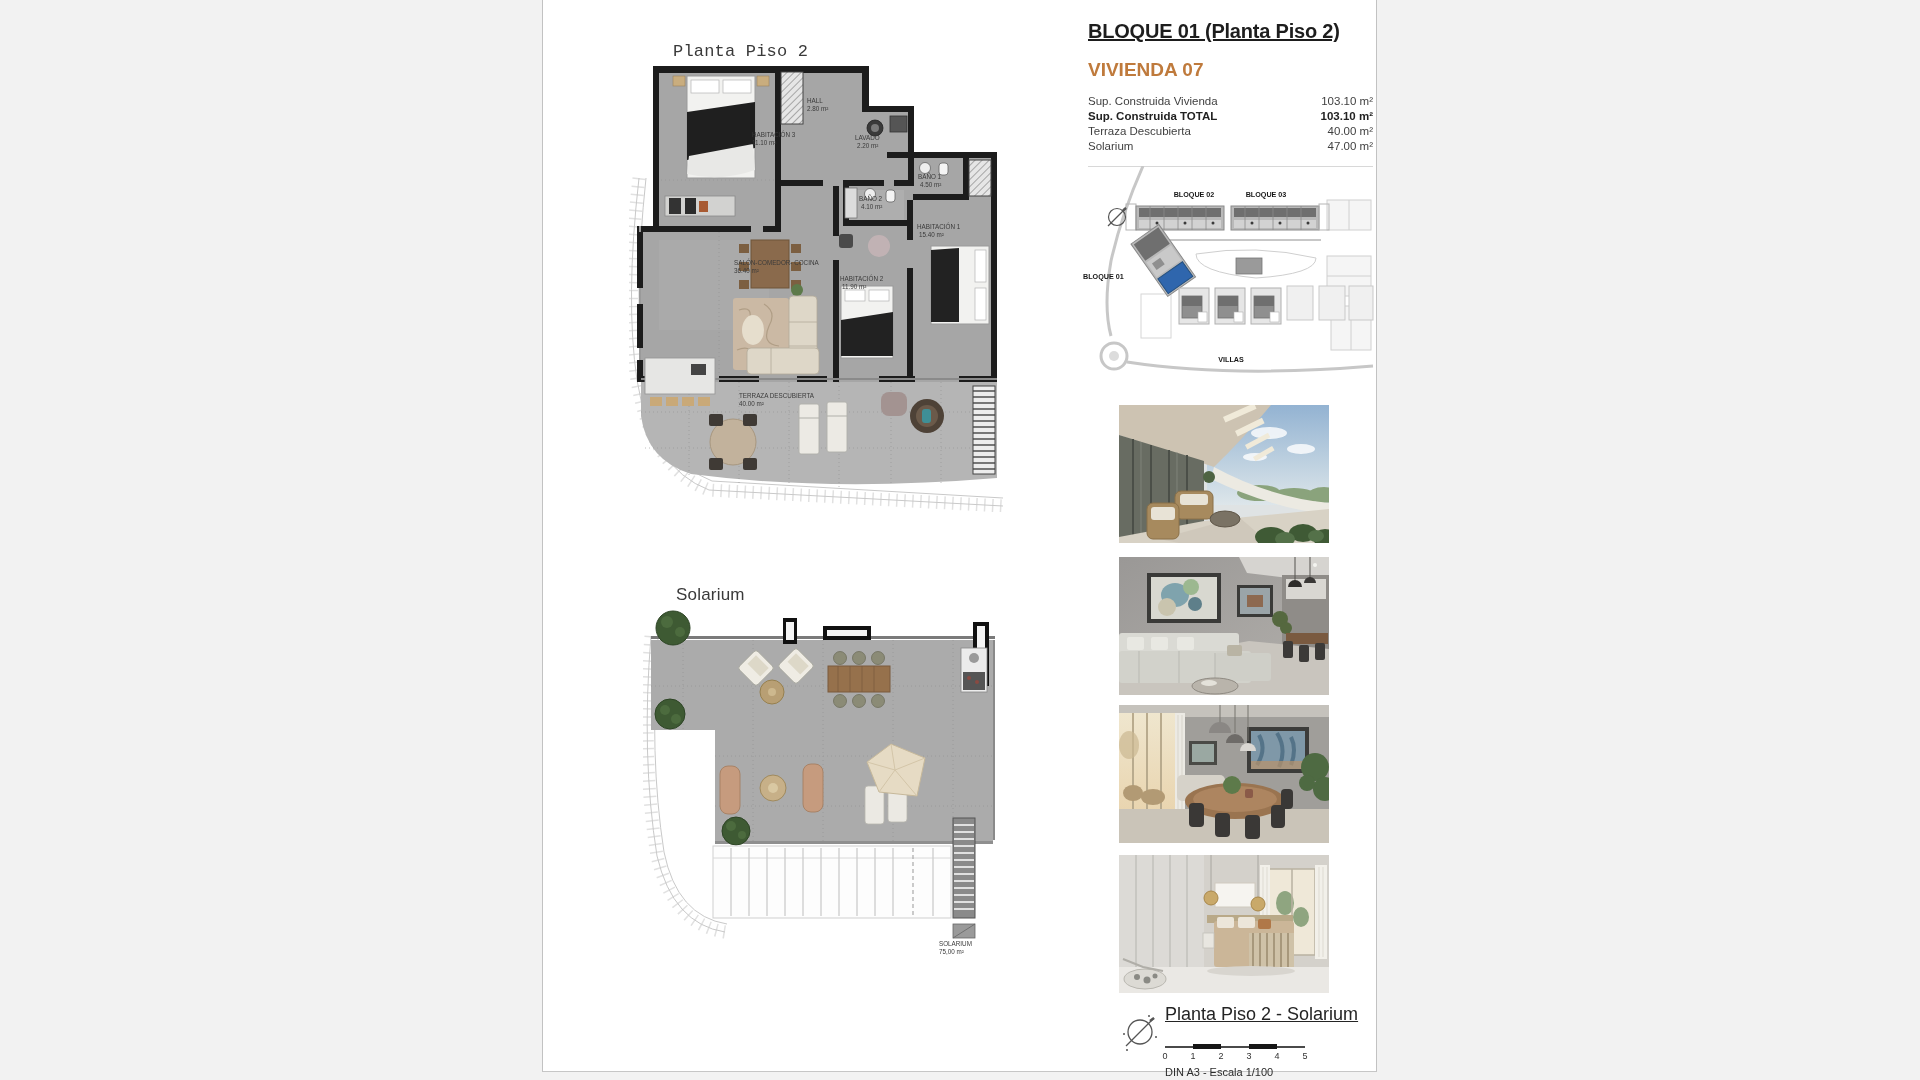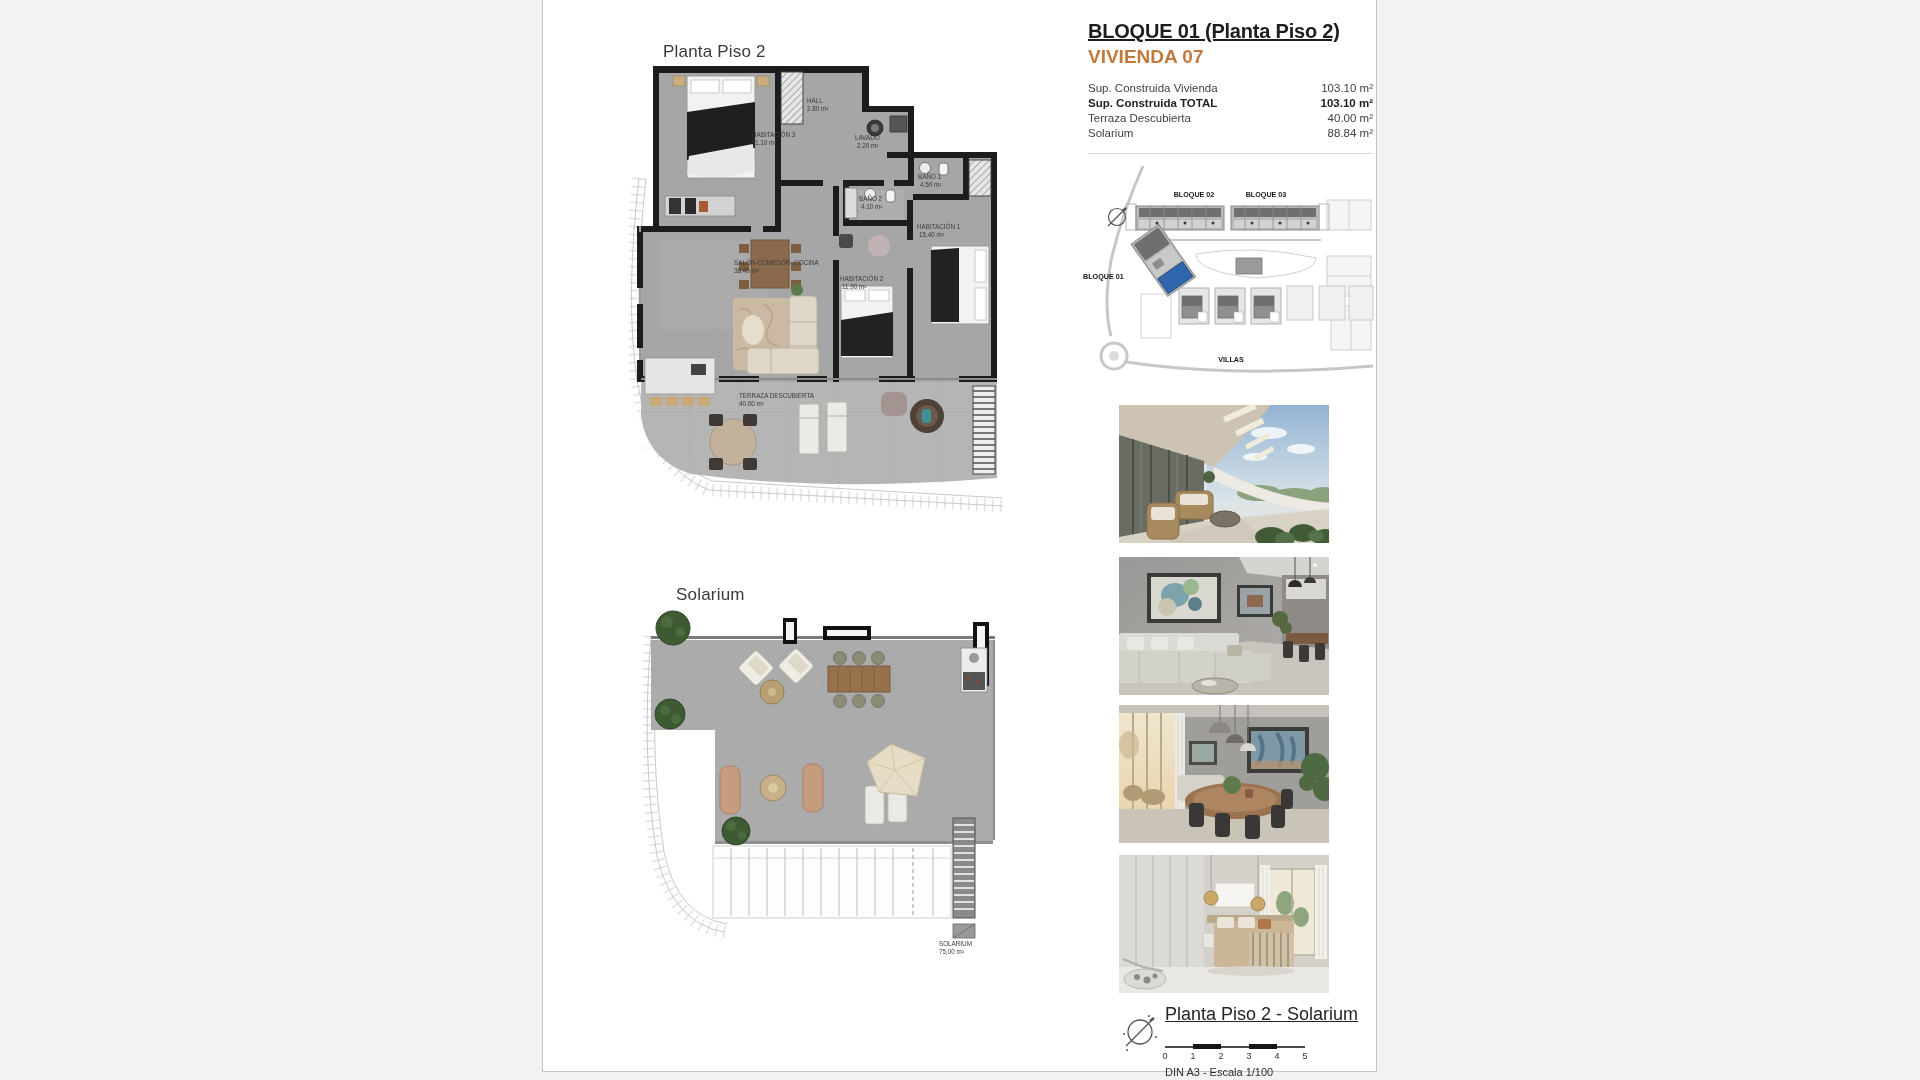--- a/index.html
+++ b/index.html
@@ -1,28 +1,28 @@
 <!DOCTYPE html>
 <html><head>
 <meta charset="utf-8">
 <style>
   html,body{margin:0;padding:0;background:#f2f2f2;}
   .stage{position:relative;width:1920px;height:1080px;background:#f2f2f2;overflow:hidden;
          font-family:"Liberation Sans","DejaVu Sans",sans-serif;}
   .sheet{position:absolute;left:542px;top:0;width:833px;height:1071px;background:#ffffff;
          border-left:1px solid #c2c2c2;border-right:1px solid #c2c2c2;border-bottom:1px solid #c6c6c6;}
   .plan-heading{position:absolute;font-size:17px;color:#3a3a3a;letter-spacing:.2px;}
-  .plan1-title{left:120px;top:42px;}
+  .plan1-title{left:130px;top:42px;font-family:Liberation Mono, monospace;}
   .plan2-title{left:133px;top:585px;}
   .plan-svg{position:absolute;}
   .plan1-svg{left:86px;top:60px;width:392px;height:452px;}
   .plan2-svg{left:100px;top:606px;width:372px;height:462px;}
   .info{position:absolute;left:545px;top:20px;width:285px;}
   .info-title{font-size:20px;font-weight:bold;color:#1d1d1d;letter-spacing:-.2px;text-decoration:underline;}
-  .info-subtitle{font-size:19px;font-weight:bold;color:#bf7a3c;margin-top:3px;}
+  .info-subtitle{font-size:19px;font-weight:bold;color:#bf7a3c;margin-top:16px;}
   .info-table{margin-top:13px;border-bottom:1px solid #d8d8d8;padding-bottom:12px;}
   .info-row{display:flex;justify-content:space-between;font-size:11.5px;color:#3f3f3f;line-height:15px;}
   .info-row.bold{font-weight:bold;color:#222;}
   .siteplan-svg{position:absolute;left:538px;top:166px;width:295px;height:222px;}
   .photo{position:absolute;left:576px;width:210px;height:138px;overflow:hidden;}
   .photo svg{display:block;}
   .p1{top:405px;} .p2{top:557px;} .p3{top:705px;} .p4{top:855px;}
   .footer-title{position:absolute;left:622px;top:1004px;font-size:18px;color:#242424;text-decoration:underline;}
   .footer-sub{position:absolute;left:622px;top:1040px;font-size:11px;color:#2c2c2c;margin-top:26px;}
   .compass-foot{position:absolute;left:576px;top:1012px;width:42px;height:42px;}
@@ -388,21 +388,21 @@
       <div class="info-row bold">
         <span>Sup. Construida TOTAL</span>
         <span>103.10 m²</span>
       </div>
       <div class="info-row">
         <span>Terraza Descubierta</span>
         <span>40.00 m²</span>
       </div>
       <div class="info-row">
         <span>Solarium</span>
-        <span>88.84 m²</span>
+        <span>47.00 m²</span>
       </div>
     </div>
   </div>
 
   <svg class="siteplan-svg" viewBox="0 0 295 222">
     <g fill="none" stroke="#c7c7c7" stroke-width="3">
       <path d="M62,0 Q40,50 30,95 Q22,140 30,170"></path>
       <path d="M46,196 Q150,212 292,200"></path>
       <path d="M60,74 L240,74" stroke-width="2"></path>
     </g>

